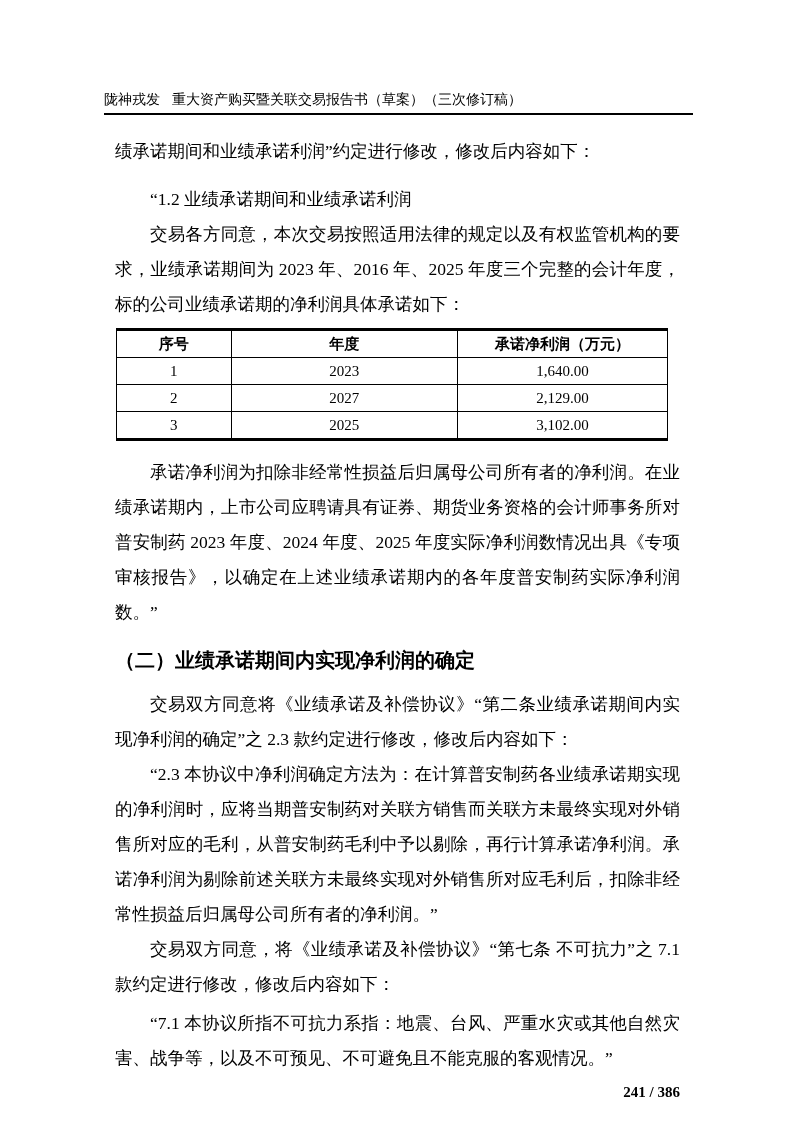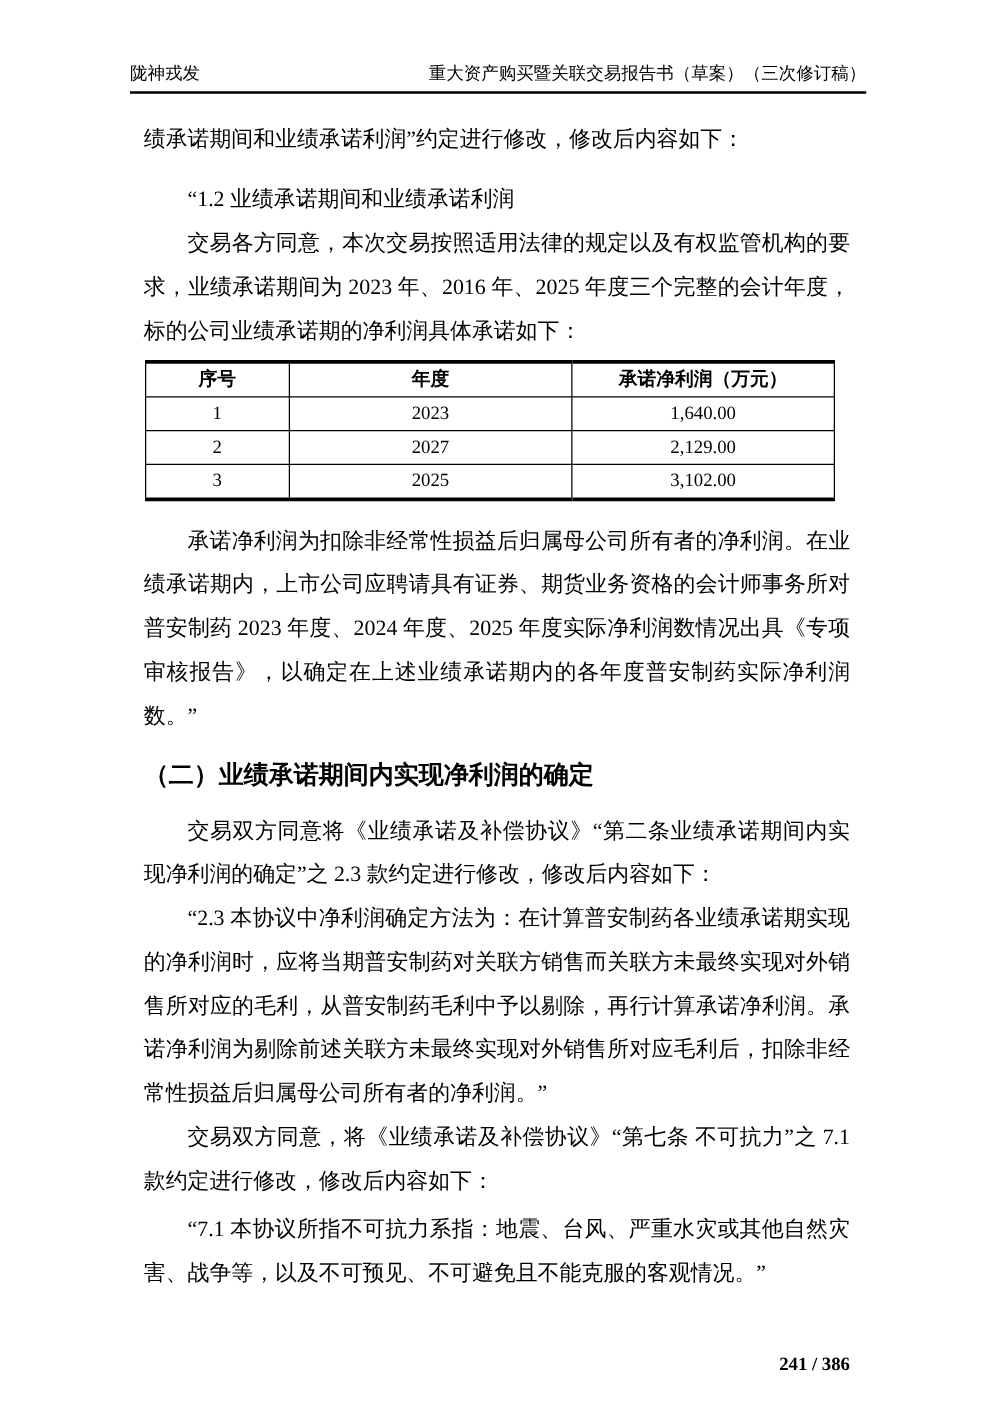--- a/index.html
+++ b/index.html
@@ -13,31 +13,32 @@
     height: 1122px;
     background: #ffffff;
     color: #000000;
     font-family: "Liberation Serif", "DejaVu Serif", serif;
     overflow: hidden;
     box-sizing: border-box;
   }
   
   .page-header {
     display: flex;
-    justify-content: space-between;
+    justify-content: flex-start;
     align-items: flex-end;
     margin: 0 100px 0 104px;
-    padding-top: 50px;
+    padding-top: 80px;
     padding-bottom: 3px;
     border-bottom: 2px solid #000000;
     font-size: 14px;
     line-height: 20px;
+    gap: 12px;
   }
   .page-header .hdr-left  { white-space: nowrap; }
-  .page-header .hdr-right { white-space: nowrap; }
+  .page-header .hdr-right { white-space: nowrap; margin-top: 10px; }
   
   .page-body {
     margin: 0 113px 0 115px;
     padding-top: 19px;
     font-size: 17.5px;
     line-height: 35px;
     text-align: justify;
   }
   .page-body p { margin: 0; }
   .indent { text-indent: 2em; }

